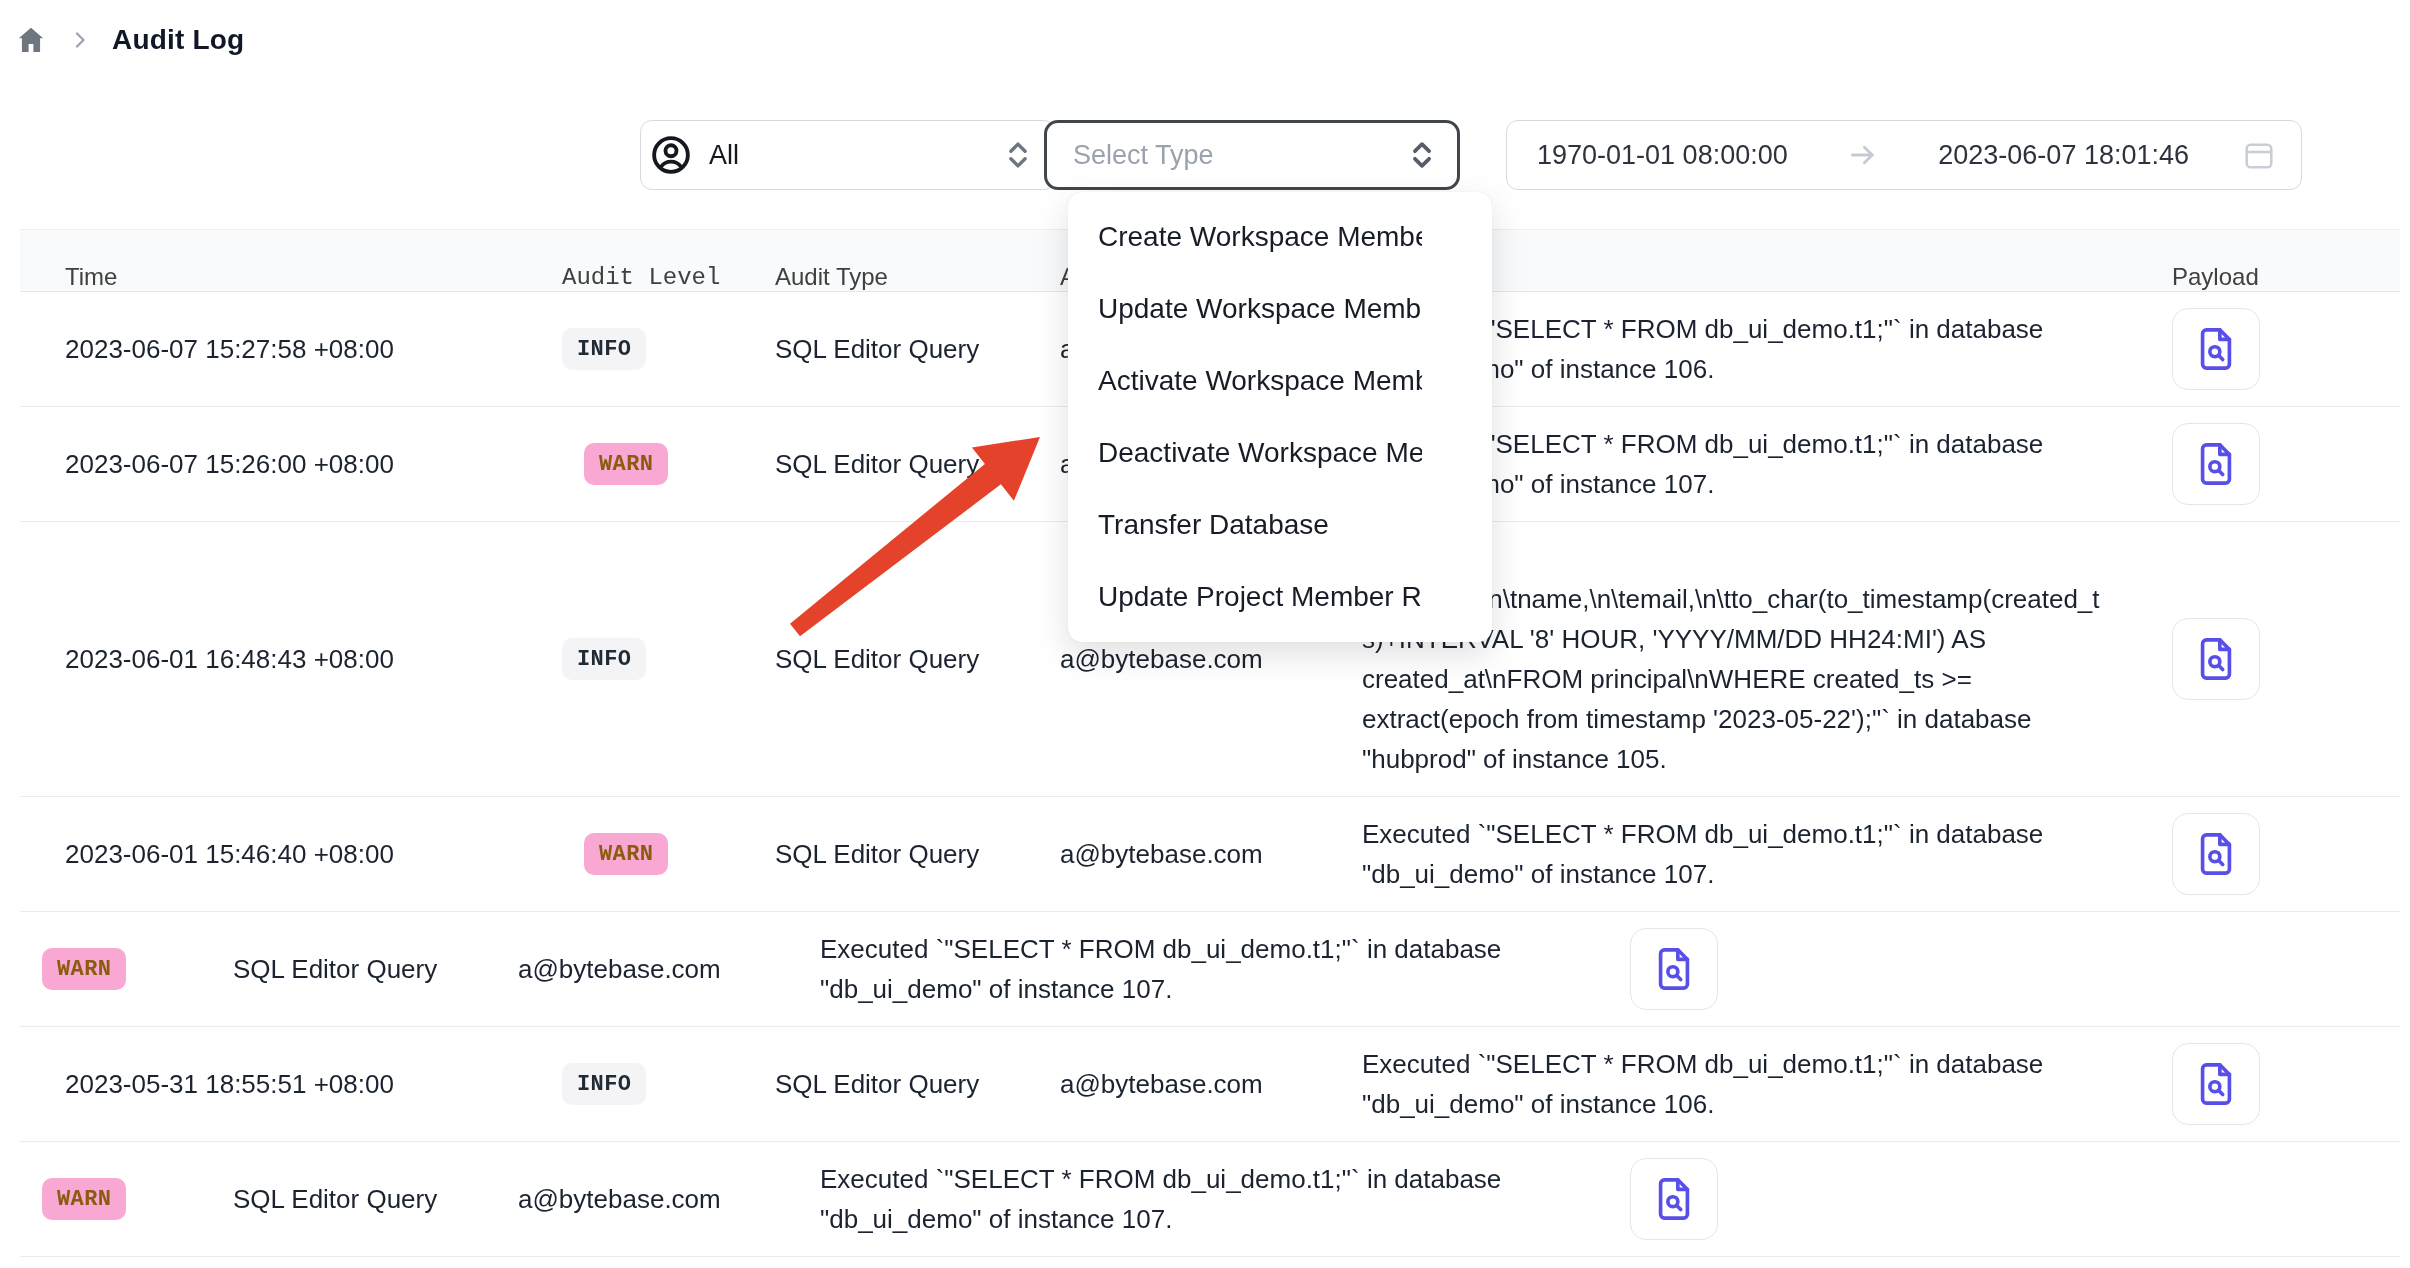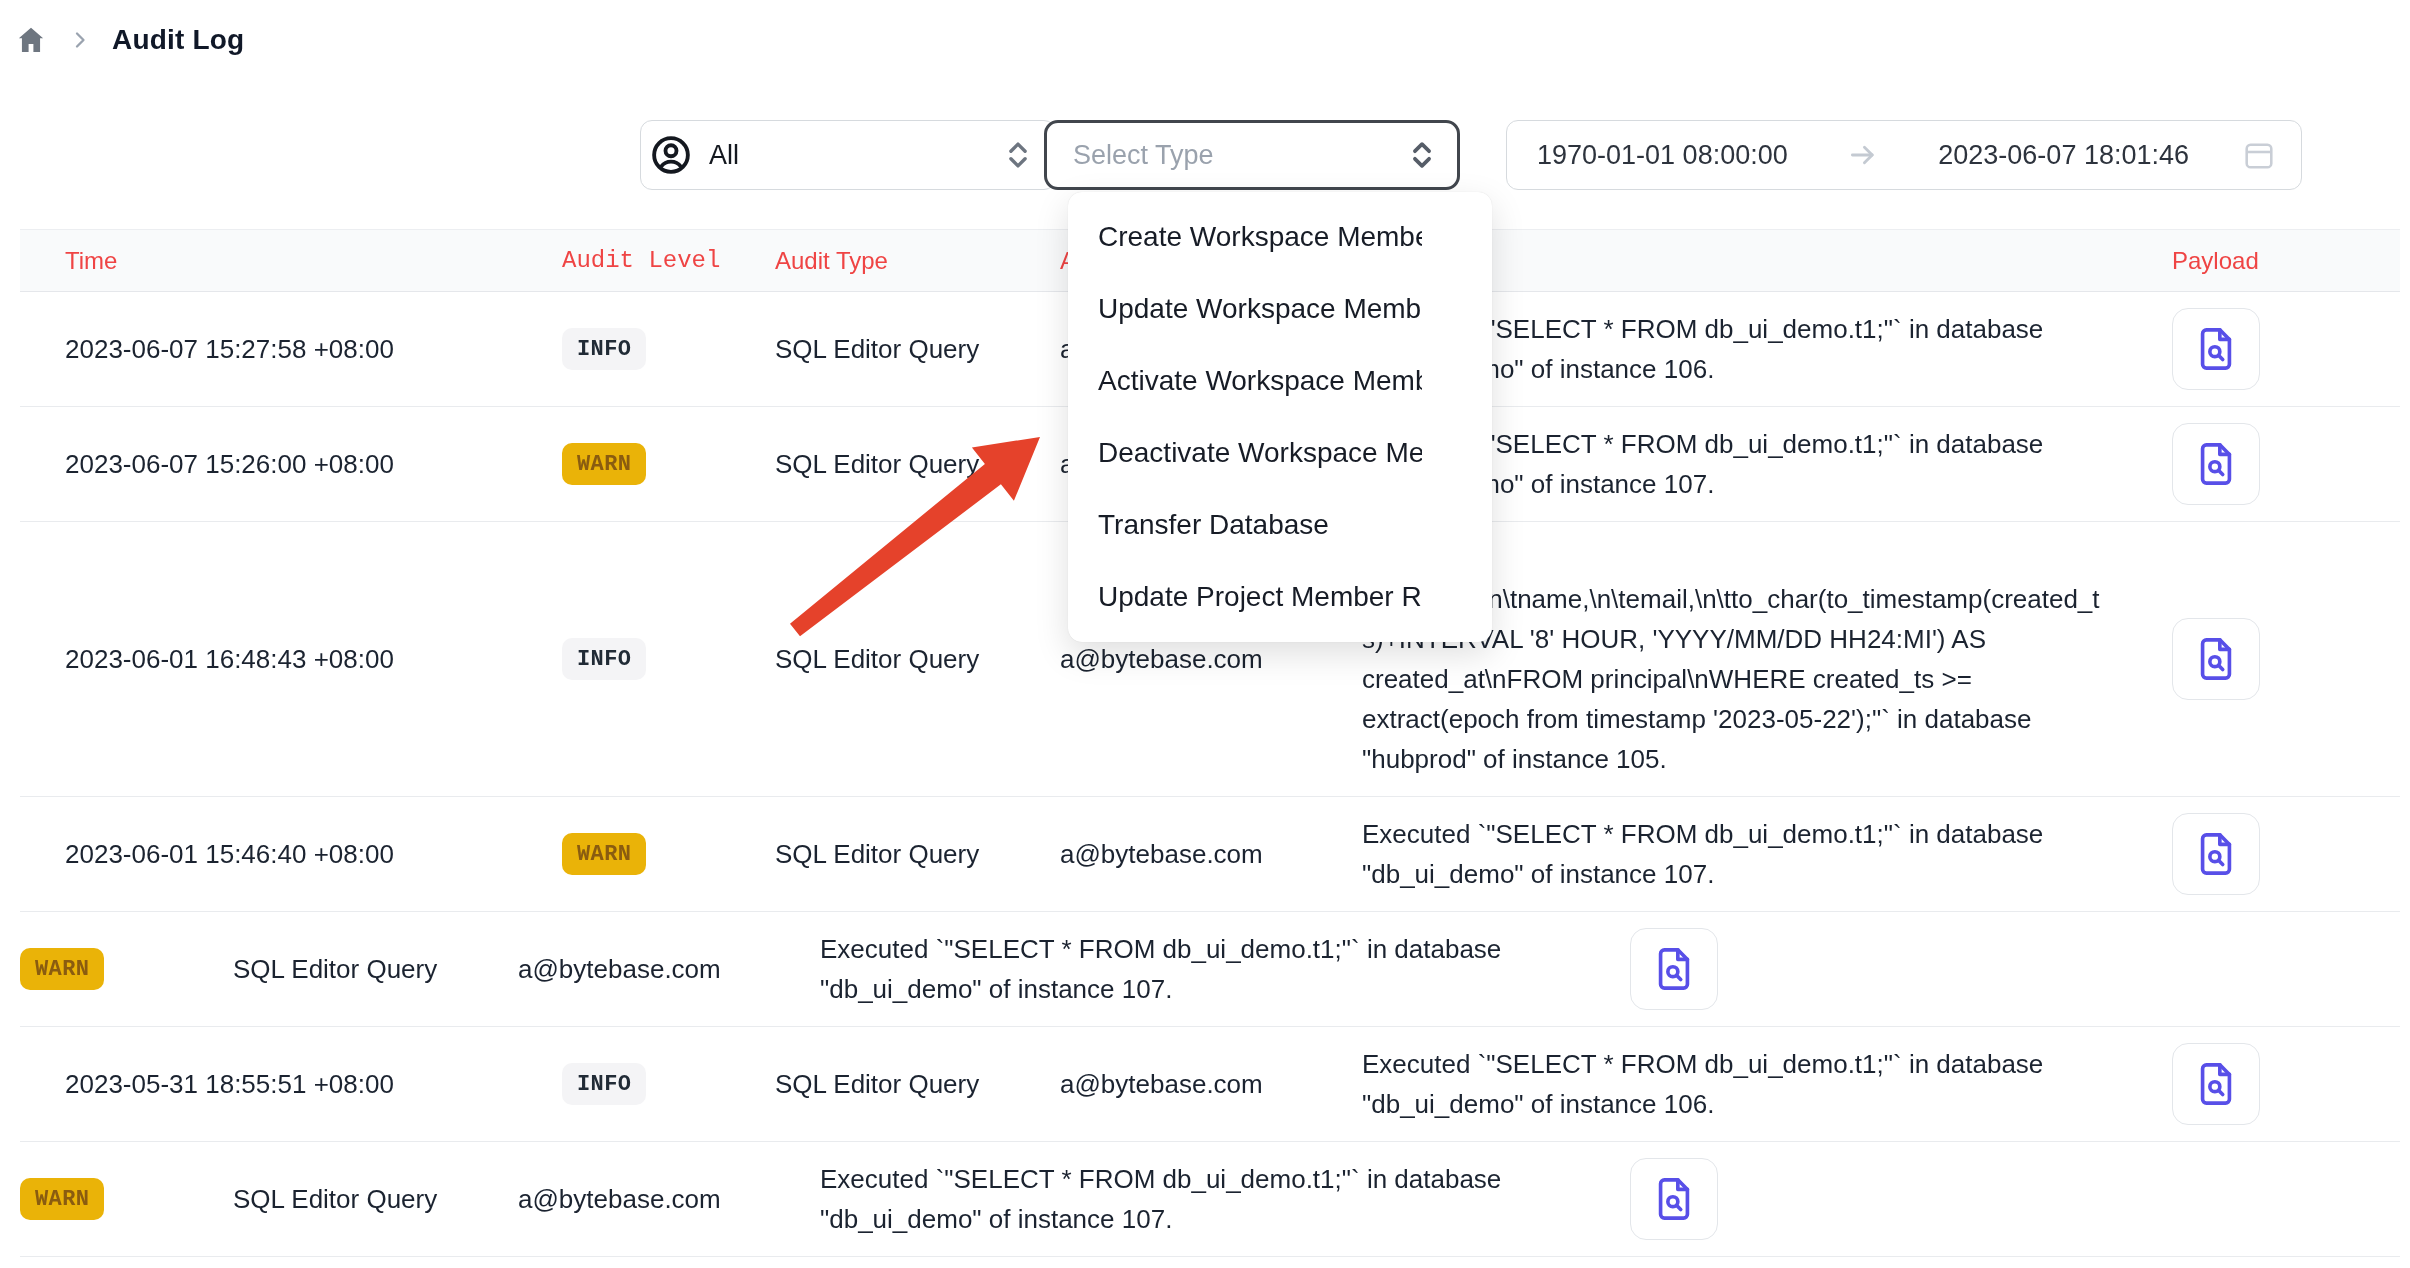--- a/index.html
+++ b/index.html
@@ -31,23 +31,23 @@
     border: 3px solid #41464d; border-radius: 14px; cursor: pointer;
   }
   .type-select .ph { font-size: 27px; color: #9aa2ad; flex: 1; }
   .date-range { left: 1506px; width: 796px; padding: 0 24px 0 30px; cursor: pointer; }
   .date-range .dt { font-size: 27px; color: #2d333d; white-space: nowrap; }
   .date-range .sp { flex: 1; }
 
   
   .audit-table { position: absolute; left: 20px; top: 229px; width: 2380px; border-top: 1px solid #eceef1; }
   .thead {
-    display: flex; align-items: center; height: 62px;
+    display: flex; align-items: flex-end; height: 62px;
     background: #f9fafb; border-bottom: 1.5px solid #e5e7eb;
-    font-size: 24px; font-weight: 500; color: #ef4444;
+    font-size: 24px; font-weight: 500; color: #404040;
   }
   .trow {
     display: flex; align-items: center; min-height: 115px;
     border-bottom: 1.5px solid #e9ebee; background: #fff;
   }
   .trow.tall { min-height: 275px; }
   .c1 { flex: 0 0 542px; padding-left: 45px; }
   .c2 { flex: 0 0 213px; font-family: Liberation Mono, monospace; }
   .c3 { flex: 0 0 285px; }
   .c4 { flex: 0 0 302px; }
@@ -55,21 +55,21 @@
   .c6 { flex: 1 1 auto; padding-left: 70px; }
   .cell { font-size: 26px; color: #1b2330; white-space: nowrap; }
   .comment { font-size: 26px; line-height: 40px; white-space: normal; overflow-wrap: break-word; word-break: break-word; }
 
   .badge {
     display: inline-flex; align-items: center; justify-content: center;
     height: 42px; padding: 0 15px; border-radius: 10px;
     font-size: 22px; font-weight: 600; letter-spacing: .4px; text-align: center;
   }
   .badge-info { background: #f4f4f6; color: #212b36; }
-  .badge-warn { background: #eab308; color: #8a5c10; }
+  .badge-warn { background: #f9a8d4; color: #8a5c10; margin-left: 22px; }
 
   .payload-btn {
     width: 88px; height: 82px; border: 1.5px solid #e3e6ea; border-radius: 16px;
     background: #fff; display: flex; align-items: center; justify-content: center;
     cursor: pointer;
   }
 
   
   .type-menu {
     position: absolute; left: 1068px; top: 192px; width: 424px; height: 450px;

